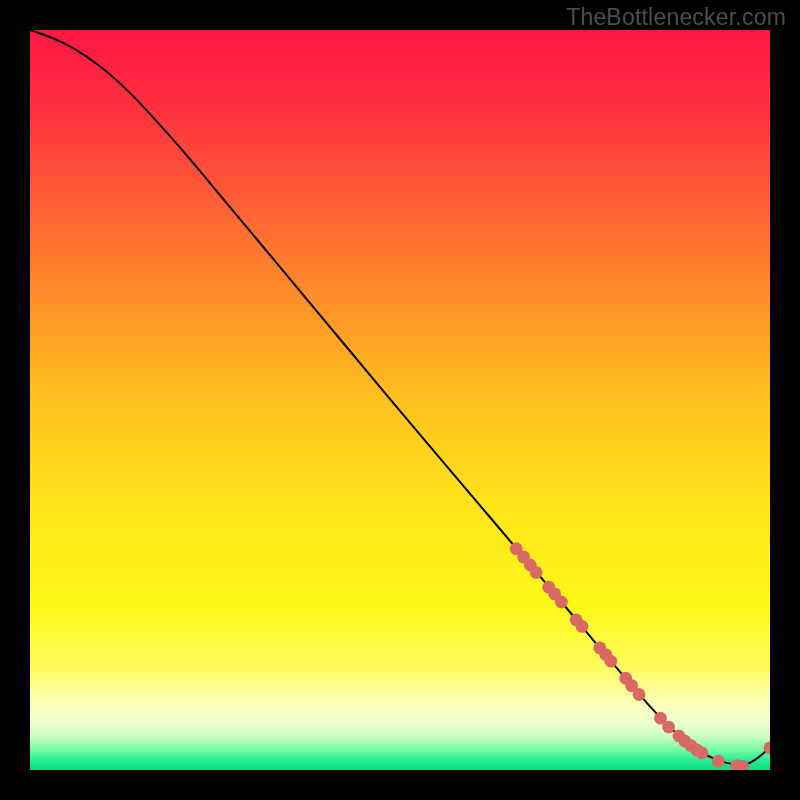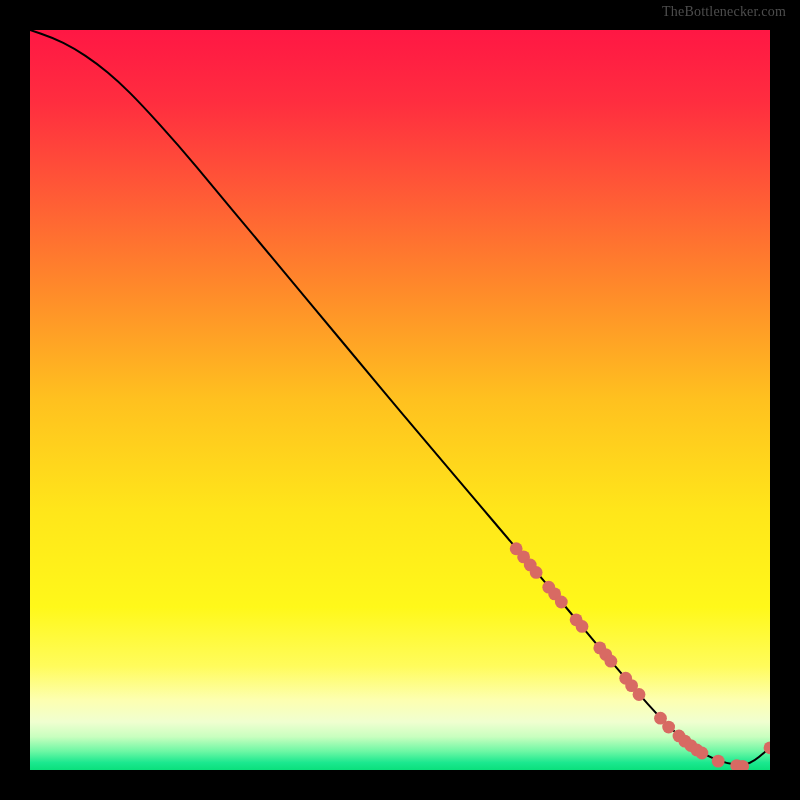--- a/index.html
+++ b/index.html
@@ -14,25 +14,24 @@
     position: relative;
     width: 800px;
     height: 800px;
     background: #000;
   }
   .watermark {
     position: absolute;
     top: 4px;
     right: 14px;
     color: #4d4d4d;
-    font-size: 14px;
+    font-size: 23px;
     letter-spacing: 0.2px;
     font-weight: 400;
     z-index: 20;
-    font-family: Liberation Serif, serif;
   }
   .plot {
     position: absolute;
     left: 30px;
     top: 30px;
     width: 740px;
     height: 740px;
     overflow: hidden;
   }
   .plot svg {

